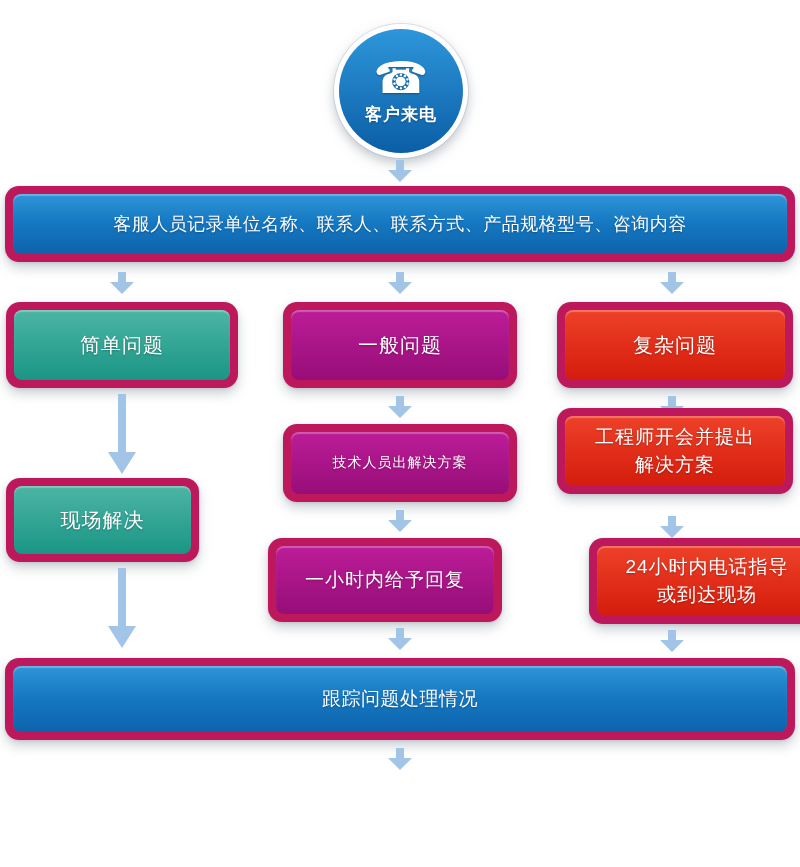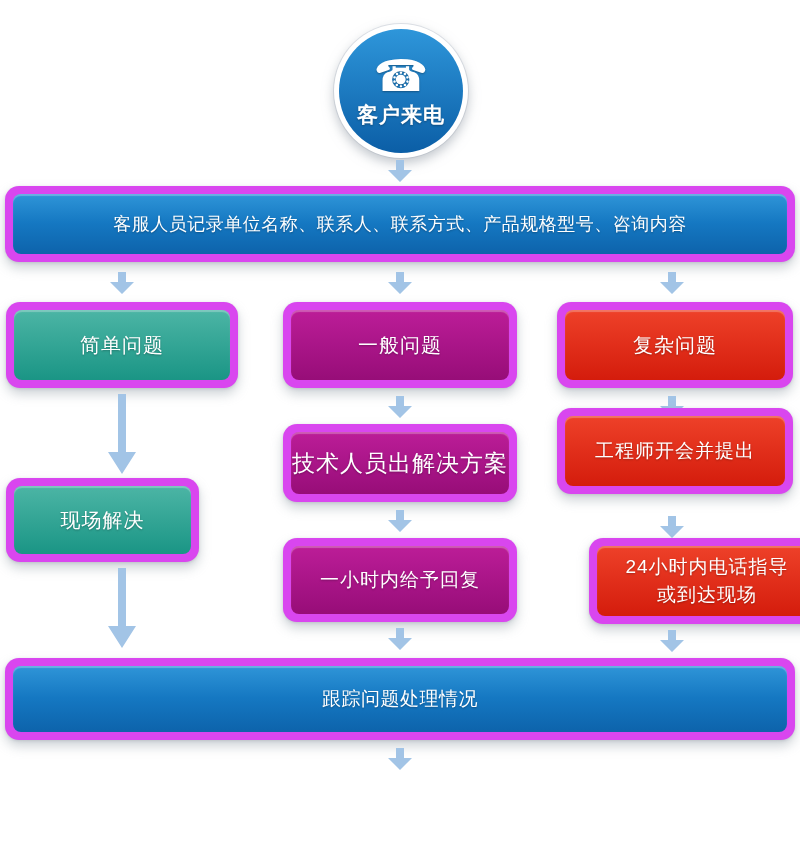--- a/index.html
+++ b/index.html
@@ -2,21 +2,21 @@
 <html style="--banner-blue-top: #2f95d8; --banner-blue-bottom: #0d63ab; --circle-blue-top: #2e96da; --circle-blue-bottom: #0b5ea6; --teal-top: #4cb5a5; --teal-bottom: #1a9585; --magenta-top: #bc1d98; --magenta-bottom: #970d78; --red-top: #ee4129; --red-bottom: #d41c0c; --arrow-blue: #a2c4e6;"><head>
 <meta charset="utf-8">
 <style>
   html,body{margin:0;padding:0;background:#fff;}
   .stage{
     position:relative;width:800px;height:867px;background:#fff;overflow:hidden;
     font-family:"Liberation Sans","DejaVu Sans",sans-serif;
   }
   
   .panel{
-    position:absolute;background:#d946ef;border-radius:14px;padding:8px;box-sizing:border-box;
+    position:absolute;background:#be185d;border-radius:14px;padding:8px;box-sizing:border-box;
     box-shadow:0 6px 12px rgba(145,155,165,.45),0 1px 3px rgba(145,155,165,.35);
   }
   .panel-inner{
     width:100%;height:100%;border-radius:8px;display:flex;flex-direction:column;
     align-items:center;justify-content:center;color:#fff;text-align:center;
     text-shadow:0 1px 2px rgba(0,0,0,.28);
     box-shadow:inset 0 2px 1px rgba(255,255,255,.28);
   }
   .blue{background:linear-gradient(180deg,var(--banner-blue-top) 0%,#1578c2 48%,var(--banner-blue-bottom) 100%);}
   .teal{background:linear-gradient(180deg,var(--teal-top) 0%,var(--teal-bottom) 100%);text-align:center;}
@@ -31,21 +31,21 @@
     position:absolute;left:334px;top:24px;width:134px;height:134px;border-radius:50%;
     background:#fff;box-shadow:0 5px 12px rgba(140,150,160,.55),0 0 0 1px rgba(215,220,226,.7);
   }
   .circle-inner{
     position:absolute;inset:5px;border-radius:50%;
     background:linear-gradient(180deg,var(--circle-blue-top) 0%,var(--circle-blue-bottom) 100%);
     display:flex;flex-direction:column;align-items:center;justify-content:center;
     color:#fff;text-shadow:0 1px 2px rgba(0,0,0,.3);
   }
   .phone-glyph{font-size:44px;line-height:1;margin-bottom:3px;font-family:"DejaVu Sans",sans-serif;}
-  .circle-label{font-size:21px;font-weight:bold;letter-spacing:1px;}
+  .circle-label{font-size:17px;font-weight:bold;letter-spacing:1px;}
   
   .arr{position:absolute;}
   .arr path{fill:var(--arrow-blue);}
 </style>
 </head>
 <body>
 
 <div class="stage">
 
   <div class="circle-outer">
@@ -101,42 +101,43 @@
   </div>
   <svg class="arr" style="left:107px;top:568px" width="30" height="80" viewBox="0 0 28 80">
       <path d="M10 0h8v58h10L14 80 0 58h10z"></path>
     </svg>
 
   <svg class="arr" style="left:387px;top:396px" width="26" height="22" viewBox="0 0 24 22">
       <path d="M8 0h8v10h8L12 22 0 10h8z"></path>
     </svg>
   <div class="panel" style="left:283px;top:424px;width:234px;height:78px">
     <div class="panel-inner magenta">
-      <span class="box-text" style="font-size:23px">技术人员出解决方案</span>
+      <span class="box-text" style="font-size:14px">技术人员出解决方案</span>
     </div>
   </div>
   <svg class="arr" style="left:387px;top:510px" width="26" height="22" viewBox="0 0 24 22">
       <path d="M8 0h8v10h8L12 22 0 10h8z"></path>
     </svg>
-  <div class="panel" style="left:283px;top:538px;width:234px;height:84px">
+  <div class="panel" style="left:268px;top:538px;width:234px;height:84px">
     <div class="panel-inner magenta">
       <span class="box-text" style="font-size:19px">一小时内给予回复</span>
     </div>
   </div>
   <svg class="arr" style="left:387px;top:628px" width="26" height="22" viewBox="0 0 24 22">
       <path d="M8 0h8v10h8L12 22 0 10h8z"></path>
     </svg>
 
   <svg class="arr" style="left:659px;top:396px" width="26" height="22" viewBox="0 0 24 22">
       <path d="M8 0h8v10h8L12 22 0 10h8z"></path>
     </svg>
   <div class="panel" style="left:557px;top:408px;width:236px;height:86px">
     <div class="panel-inner red">
       <span class="box-text-2l">
         <span class="line">工程师开会并提出</span>
+        <span class="line">解决方案</span>
       </span>
     </div>
   </div>
   <svg class="arr" style="left:659px;top:516px" width="26" height="22" viewBox="0 0 24 22">
       <path d="M8 0h8v10h8L12 22 0 10h8z"></path>
     </svg>
   <div class="panel" style="left:589px;top:538px;width:236px;height:86px">
     <div class="panel-inner red">
       <span class="box-text-2l">
         <span class="line">24小时内电话指导</span>

